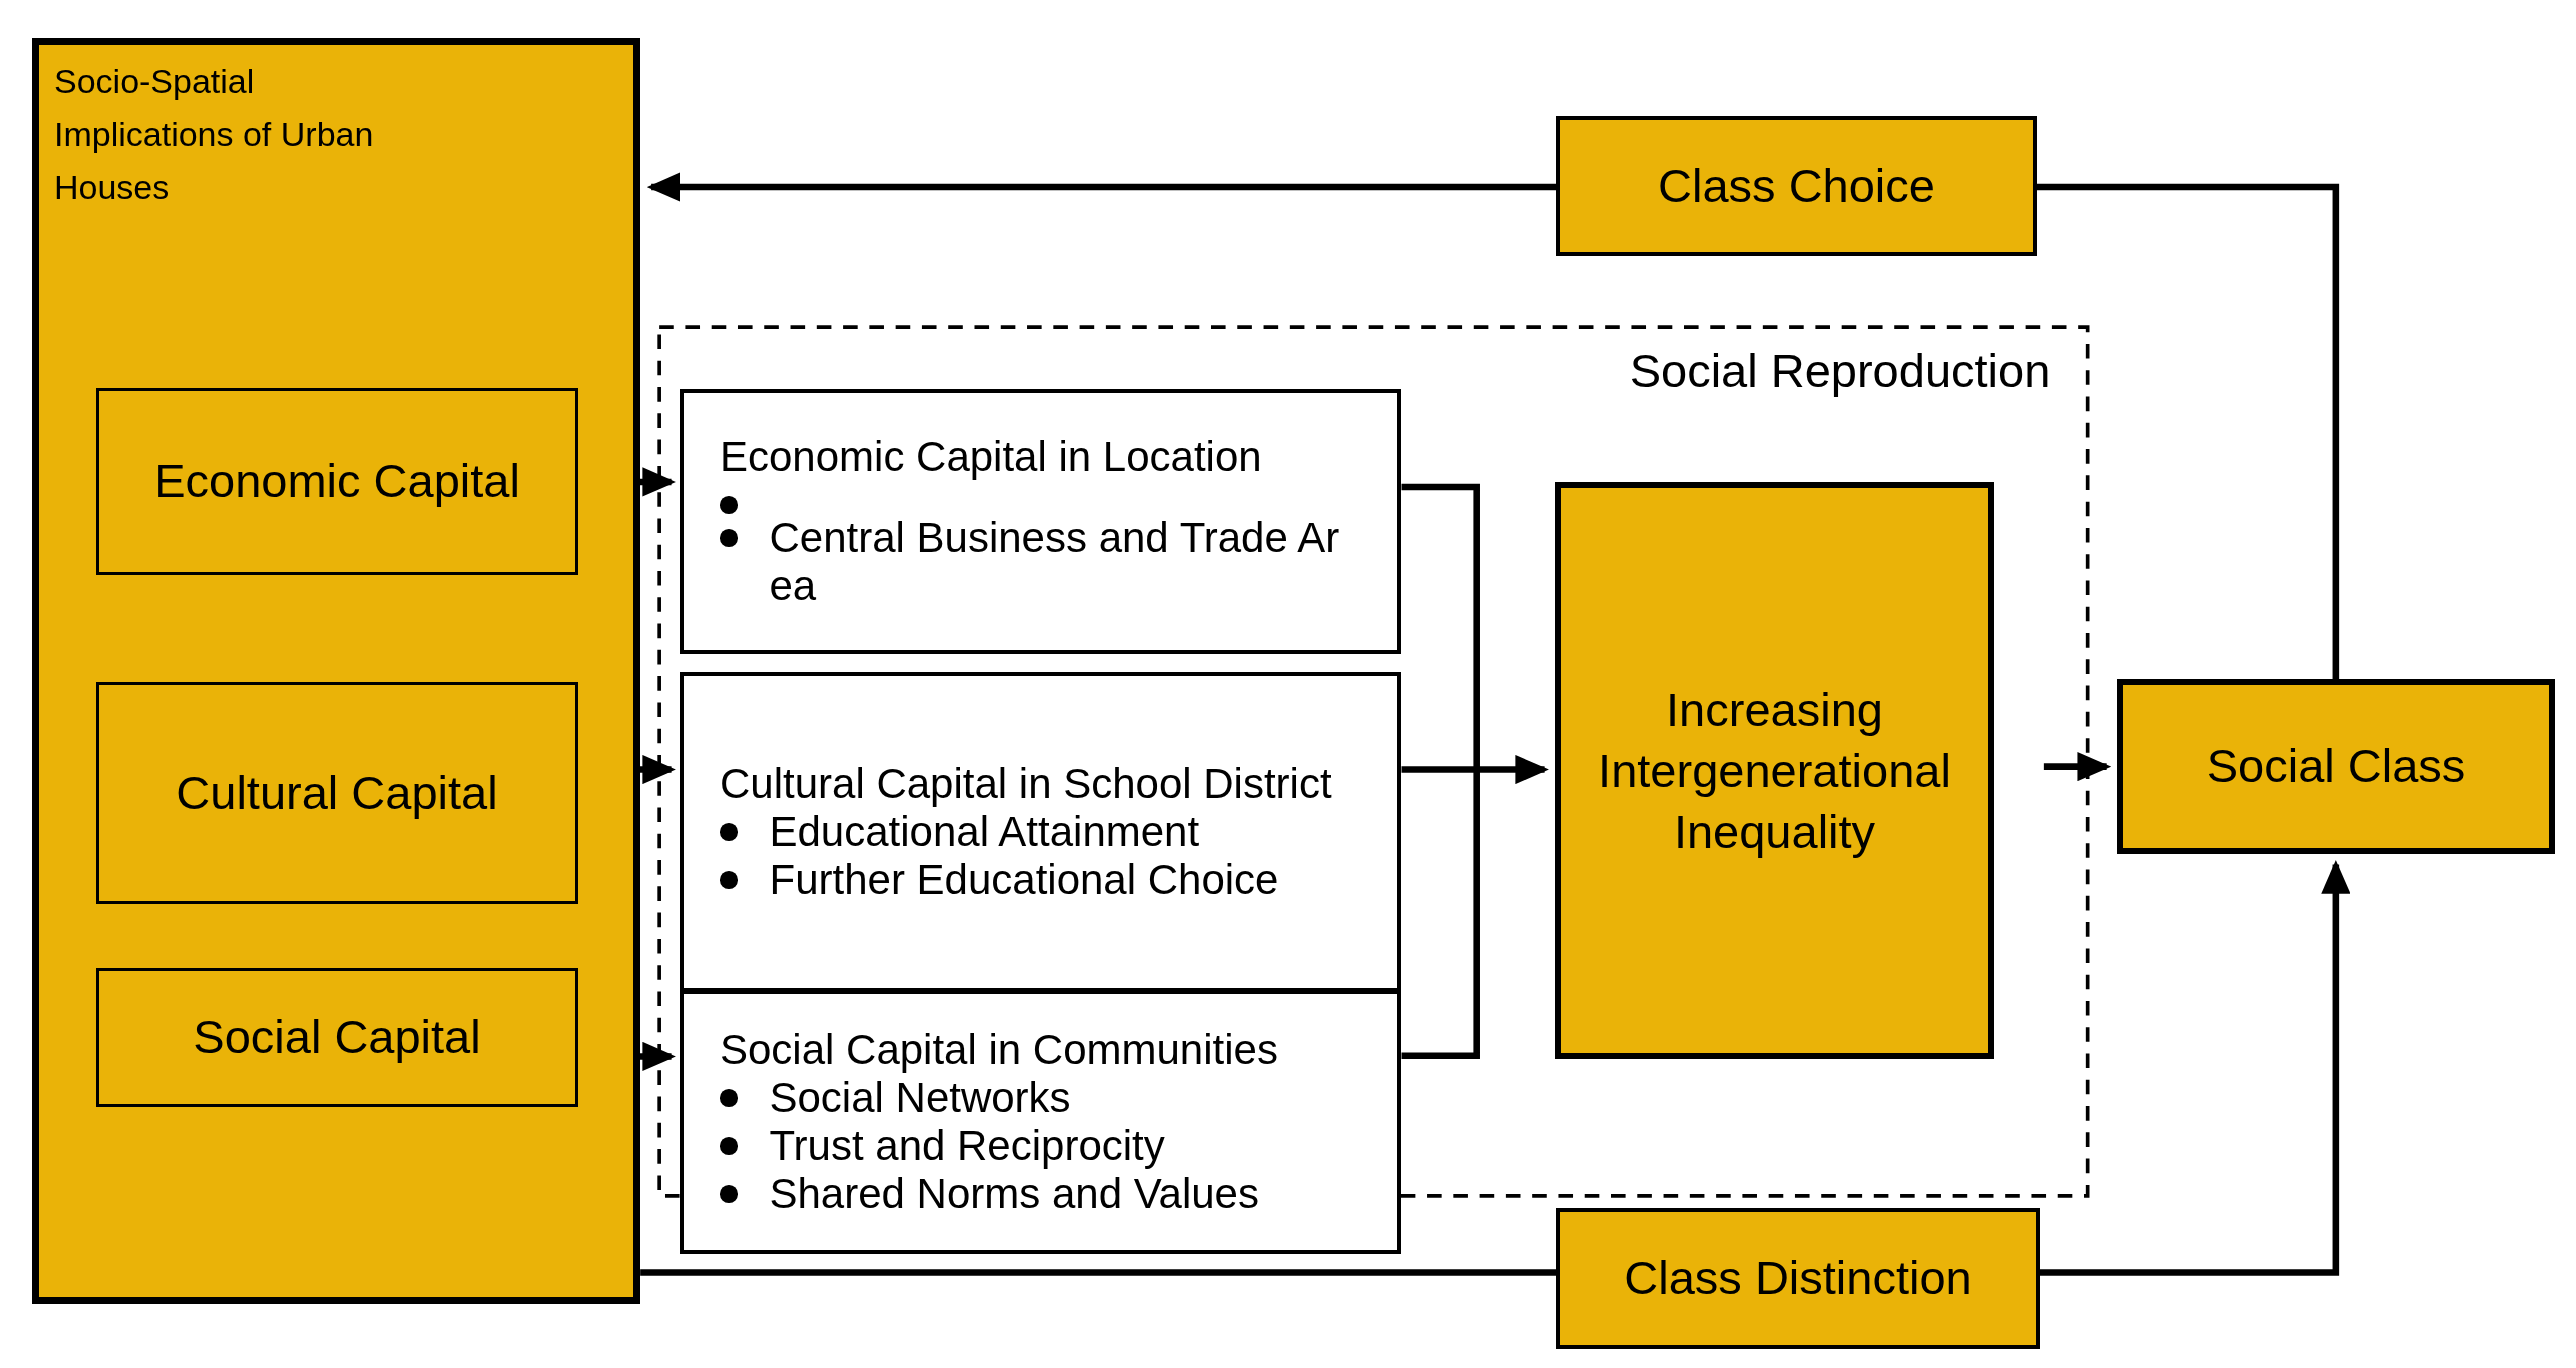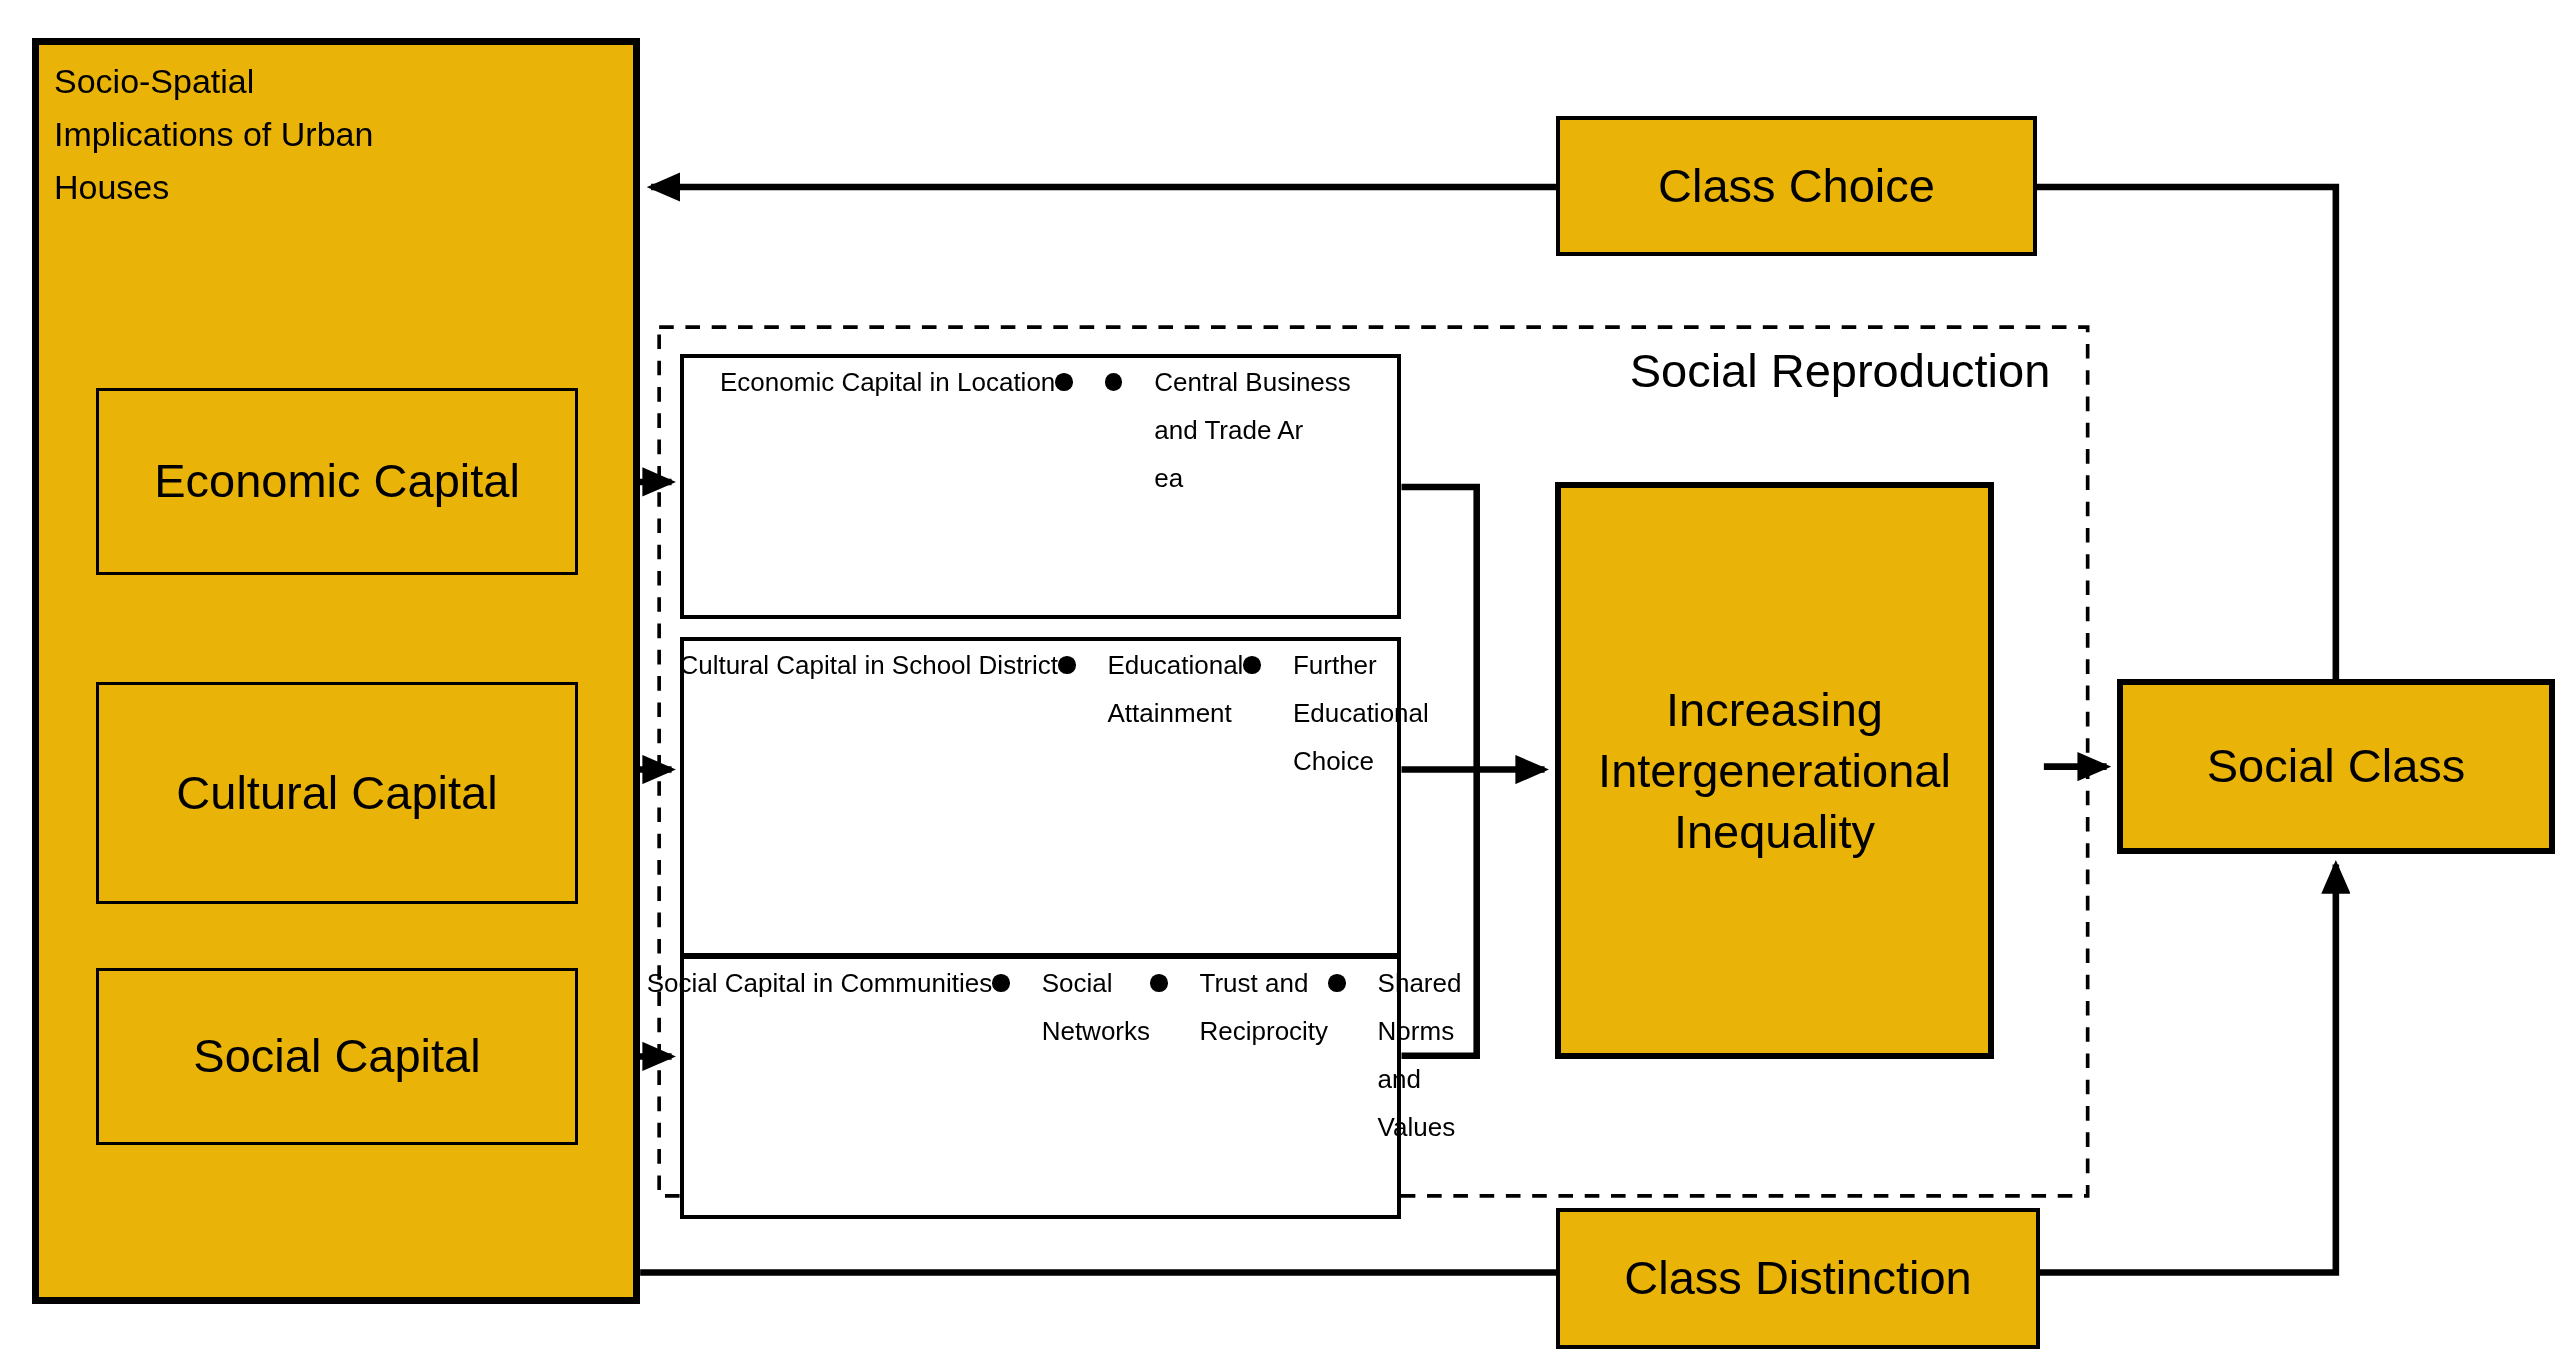--- a/index.html
+++ b/index.html
@@ -26,35 +26,35 @@
   .label-lg { font-size: 47px; line-height: 1.2; text-align: center; white-space: nowrap; }
 
   
   #outer-panel { left: 32px; top: 38px; width: 608px; height: 1266px; border-width: 7.3px; }
   #panel-title { position: absolute; left: 54px; top: 55px; width: 540px; z-index: 3; }
   #panel-title .tl { font-size: 34px; line-height: 53px; white-space: nowrap; }
 
   .capital-box { left: 96px; width: 482px; border-width: 3.6px; z-index: 3; }
   #capital-economic { top: 388px; height: 187px; }
   #capital-cultural { top: 682px; height: 222px; }
-  #capital-social   { top: 968px; height: 177px; }
+  #capital-social   { top: 968px; height: 139px; }
 
   
   #social-reproduction-label {
     position: absolute; left: 1599px; top: 343px; width: 482px; z-index: 2;
     font-size: 47px; text-align: center; white-space: nowrap;
   }
 
   
   .detail-box {
     position: absolute; left: 680px; width: 721px; background: #fff;
     border: 4.4px solid #000; z-index: 2;
-    display: flex; flex-direction: row; justify-content: center;
+    display: flex; flex-direction: column; justify-content: center;
     padding-left: 36px; padding-right: 8.8px;
-    font-size: 26px; line-height: 48px;
+    font-size: 42px; line-height: 48px; margin-top: 35px;
   }
   #detail-economic { top: 354px; height: 265px; }
   #detail-cultural { top: 637px; height: 320px; }
   #detail-social   { top: 955px; height: 264px; }
   .detail-title { white-space: nowrap; }
   .item { display: flex; align-items: flex-start; }
   .dot { width: 17.5px; height: 17.5px; border-radius: 50%; background: #000; flex: none; margin: 15.3px 32px 0 0; }
   .item-text .cont { display: block; }
 
   

